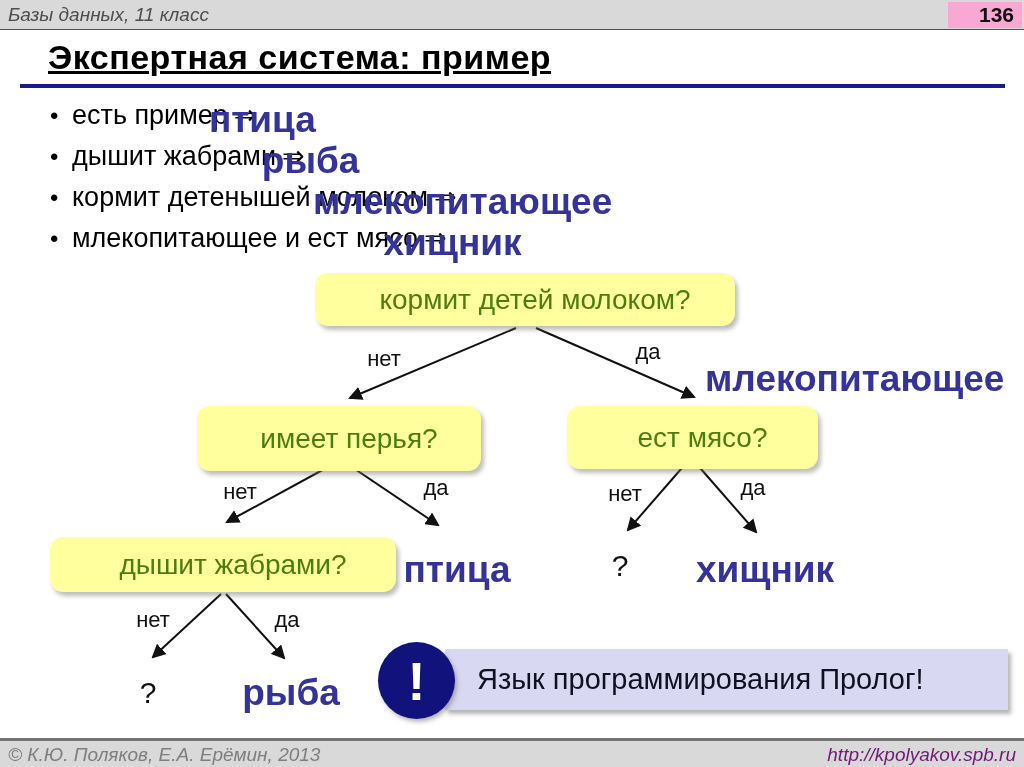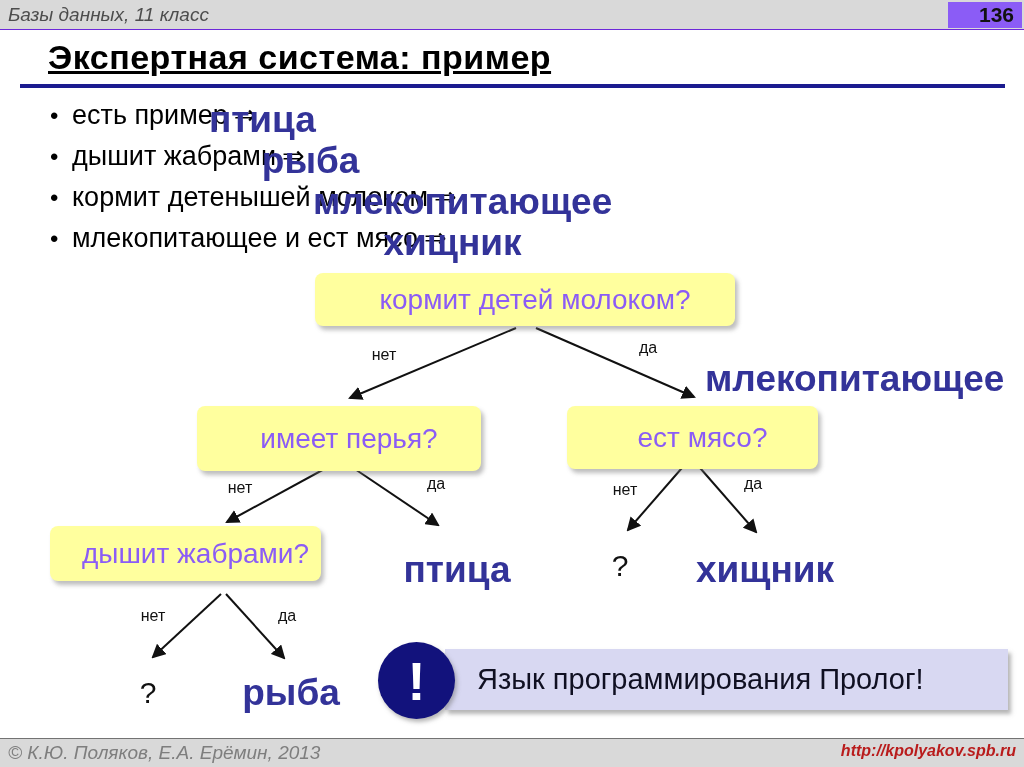--- a/index.html
+++ b/index.html
@@ -16,21 +16,21 @@
     position: absolute; left: 0; top: 0; width: 1024px; height: 30px;
     background: var(--gray-bar);
     border-bottom: 1px solid #6d28d9;
   }
   .lesson-title {
     position: absolute; left: 8px; top: 4px;
     font-style: italic; font-size: 19px; color: #4d4d4d;
   }
   .slide-number {
     position: absolute; right: 2px; top: 2px; width: 74px; height: 26px;
-    background: #8b5cf6;
+    background: #f9a8d4;
     font-weight: bold; font-size: 21px; color: #111;
     text-align: right; padding: 1px 8px 0 0;
   }
 
   
   .page-title {
     position: absolute; left: 48px; top: 38px;
     font-weight: bold; font-size: 34px; color: #000;
     letter-spacing: 0.5px;
     text-decoration: underline;
@@ -48,33 +48,33 @@
   .rule .bullet { display: inline-block; width: 22px; font-size: 24px; }
   .rule .implies { padding: 0 6px; font-family: "DejaVu Sans", sans-serif; }
   .rule .result { font-weight: bold; }
 
   
   .tree-svg { position: absolute; left: 0; top: 0; width: 1024px; height: 767px; pointer-events: none; }
 
   .qbox {
     position: absolute;
     background: var(--box-yellow);
-    border-radius: 8px;
+    border-radius: 13px;
     box-shadow: 3px 4px 4px rgba(110,110,110,0.45);
     display: flex; align-items: center; justify-content: center;
-    font-size: 28px; color: #8b5cf6; padding-left: 20px;
+    font-size: 28px; color: #4d7c0f; padding-left: 20px;
   }
   .qbox-root     { left: 315px; top: 273px; width: 420px; height: 53px; }
   .qbox-feathers { left: 197px; top: 406px; width: 284px; height: 65px; }
   .qbox-meat     { left: 567px; top: 406px; width: 251px; height: 63px; }
-  .qbox-gills    { left: 50px;  top: 526px; width: 271px; height: 55px; }
+  .qbox-gills    { left: 50px;  top: 537px; width: 346px; height: 55px; }
 
   .edge-label {
     position: absolute; transform: translateX(-50%);
-    font-size: 16px; color: #111; white-space: nowrap;
+    font-size: 22px; color: #111; white-space: nowrap;
   }
   .result {
     position: absolute; transform: translateX(-50%);
     font-weight: bold; font-size: 37px; color: var(--result-blue);
     white-space: nowrap;
   }
   .result-mammal { transform: none; }
   .unknown {
     position: absolute; transform: translateX(-50%);
     font-size: 30px; color: #111;
@@ -95,29 +95,29 @@
     border-radius: 50%;
     display: flex; align-items: center; justify-content: center;
     color: #fff; font-weight: bold; font-size: 54px;
     box-shadow: 2px 3px 4px rgba(110,110,110,0.5);
   }
 
   
   .footer-bar {
     position: absolute; left: 0; top: 738px; width: 1024px; height: 29px;
     background: var(--gray-bar);
-    border-top: 1px solid #737373;
+    border-top: 3px solid #737373;
   }
   .copyright-text {
     position: absolute; left: 8px; top: 3px;
     font-style: italic; font-size: 19px; color: #7e7e7e;
   }
   .site-url {
     position: absolute; right: 8px; top: 3px;
-    font-style: italic; font-weight: bold; font-size: 16px; color: #b91c1c;
+    font-style: italic; font-weight: normal; font-size: 19px; color: #701a75;
   }
 </style>
 </head>
 <body>
 
 <div class="header-bar">
   <div class="lesson-title">Базы данных, 11 класс</div>
   <div class="slide-number">136</div>
 </div>
 

